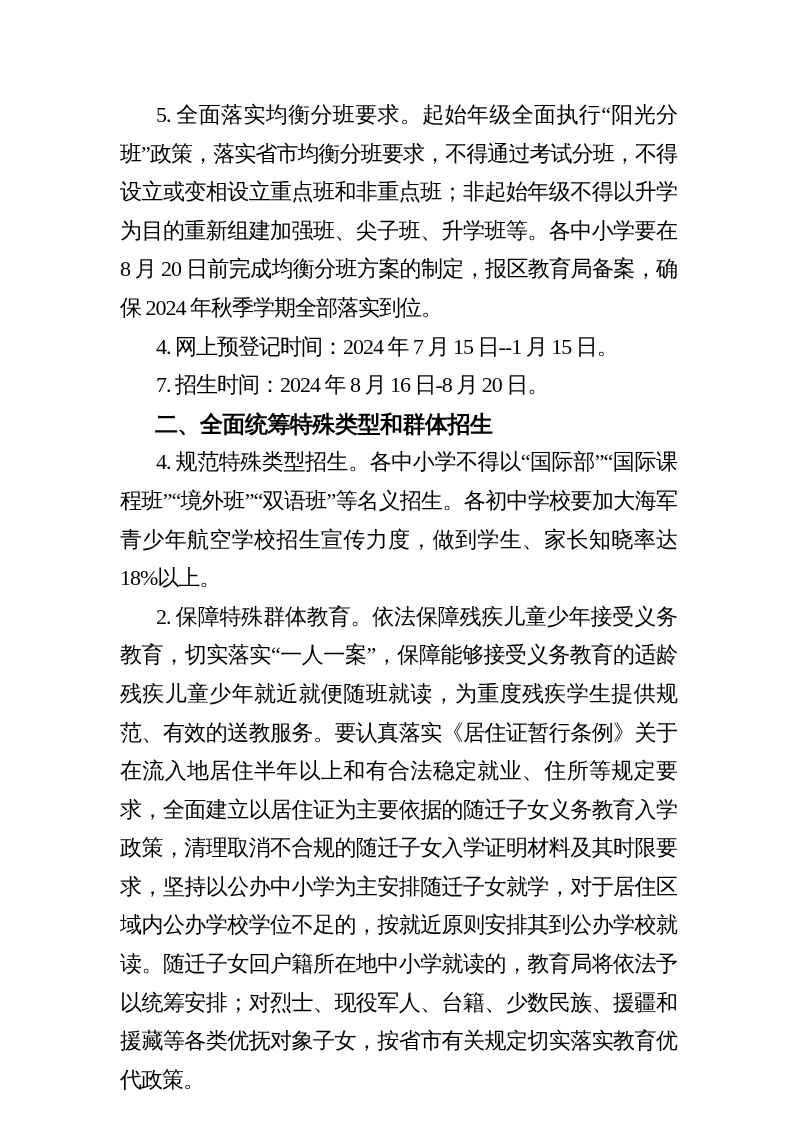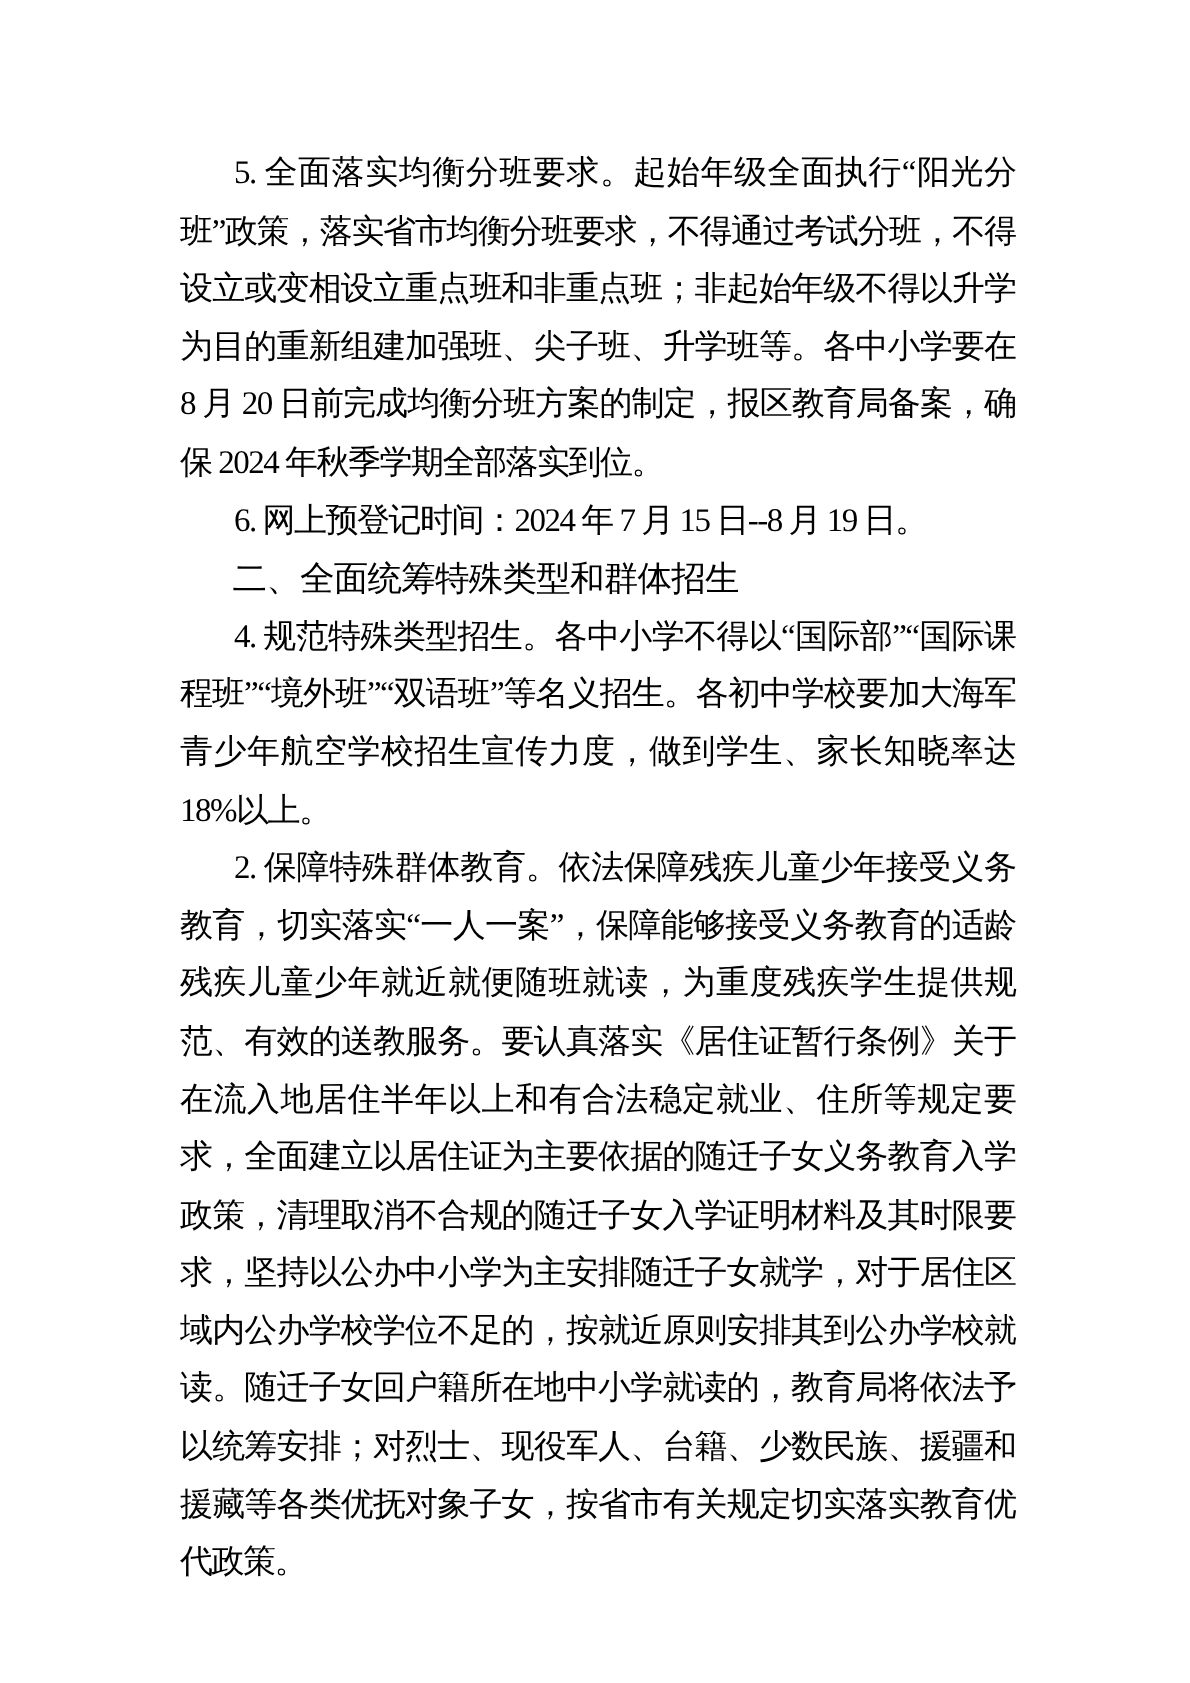--- a/index.html
+++ b/index.html
@@ -39,36 +39,37 @@
   }
   p.para .lead {
     font-weight: 400;
   }
   p.heading {
     margin: 0;
     font-family: "Liberation Sans", "DejaVu Sans", sans-serif;
     font-size: 23px;
     line-height: 38.6px;
     letter-spacing: -0.5px;
-    font-weight: 400;
+    font-weight: 700;
     text-indent: 35px;
     text-align: left;
     color: #000000;
   }
 </style>
 </head>
 <body>
 
 <div class="page">
   <div class="content">
 
     <p class="para"><span class="lead">5. 全面落实均衡分班要求。</span><span>起始年级全面执行“阳光分班”政策，落实省市均衡分班要求，不得通过考试分班，不得设立或变相设立重点班和非重点班；非起始年级不得以升学为目的重新组建加强班、尖子班、升学班等。各中小学要在 8 月 20 日前完成均衡分班方案的制定，报区教育局备案，确保 2024 年秋季学期全部落实到位。</span></p>
 
-    <p class="para"><span class="lead">6. 网上预登记时间：</span><span>2024 年 7 月 15 日--8 月 19 日。</span></p>
+    <p class="para"><span class="lead">4. 网上预登记时间：</span><span>2024 年 7 月 15 日--1 月 15 日。</span></p>
 
+    <p class="para"><span class="lead">7. 招生时间：</span><span>2024 年 8 月 16 日-8 月 20 日。</span></p>
 
     <p class="heading">二、全面统筹特殊类型和群体招生</p>
 
     <p class="para"><span class="lead">4. 规范特殊类型招生。</span><span>各中小学不得以“国际部”“国际课程班”“境外班”“双语班”等名义招生。各初中学校要加大海军青少年航空学校招生宣传力度，做到学生、家长知晓率达 18%以上。</span></p>
 
     <p class="para"><span class="lead">2. 保障特殊群体教育。</span><span>依法保障残疾儿童少年接受义务教育，切实落实“一人一案”，保障能够接受义务教育的适龄残疾儿童少年就近就便随班就读，为重度残疾学生提供规范、有效的送教服务。要认真落实《居住证暂行条例》关于在流入地居住半年以上和有合法稳定就业、住所等规定要求，全面建立以居住证为主要依据的随迁子女义务教育入学政策，清理取消不合规的随迁子女入学证明材料及其时限要求，坚持以公办中小学为主安排随迁子女就学，对于居住区域内公办学校学位不足的，按就近原则安排其到公办学校就读。随迁子女回户籍所在地中小学就读的，教育局将依法予以统筹安排；对烈士、现役军人、台籍、少数民族、援疆和援藏等各类优抚对象子女，按省市有关规定切实落实教育优代政策。</span></p>
 
   </div>
 </div>
 

